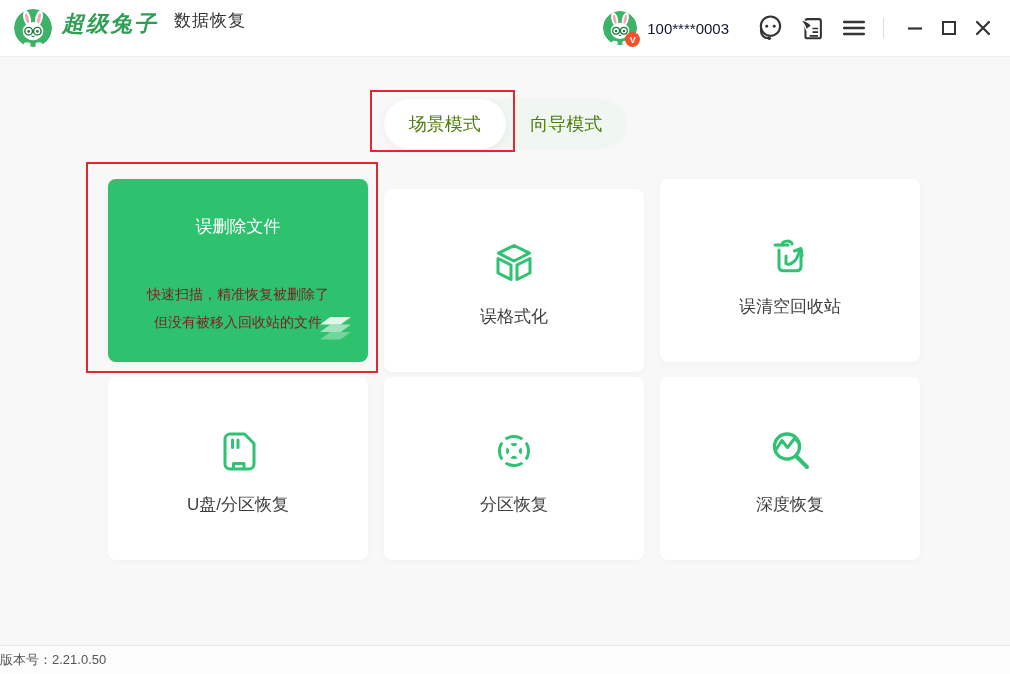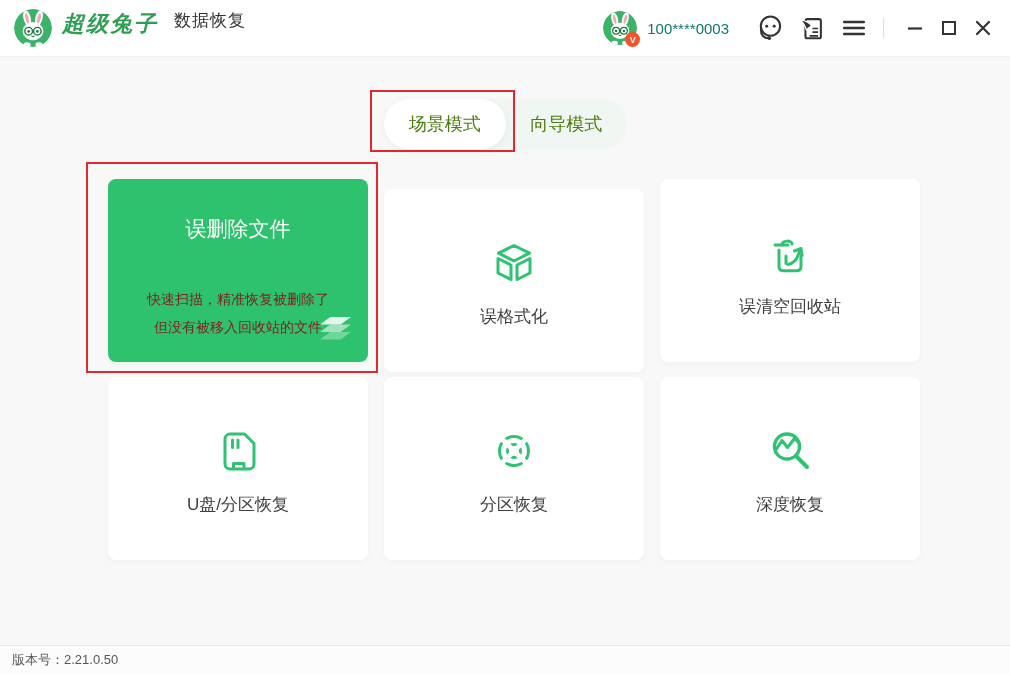--- a/index.html
+++ b/index.html
@@ -25,21 +25,21 @@
   .brand-product { font-size:17px; color:#333; margin-left:6px; letter-spacing:1px; }
 
   .titlebar-right { margin-left:auto; display:flex; align-items:center; }
   .avatar-wrap { position:relative; width:34px; height:34px; margin-right:10px; cursor:pointer; }
   .avatar-wrap .logo { width:34px; height:34px; }
   .v-badge {
     position:absolute; right:-3px; bottom:-2px; width:15px; height:15px;
     background:#f4512c; border-radius:50%; color:#fff; font-size:9px; font-weight:700;
     display:flex; align-items:center; justify-content:center;
   }
-  .account { font-size:15px; color:#0f766e; margin-right:26px; }
+  .account { font-size:15px; color:#0f172a; margin-right:26px; }
   .tb-icon { width:30px; height:30px; display:flex; align-items:center; justify-content:center;
              cursor:pointer; margin-right:12px; }
   .tb-sep { width:1px; height:20px; background:#ddd; margin:0 10px 0 2px; }
   .win-btn { width:26px; height:26px; display:flex; align-items:center; justify-content:center;
              cursor:pointer; margin-left:8px; }
 
   
   .main { position:absolute; left:0; top:57px; width:1010px; height:588px; background:#f7f8f7; }
 
   .tab-group {
@@ -59,42 +59,42 @@
     position:absolute; width:260px; height:183px; background:#ffffff;
     border-radius:8px; box-shadow:0 2px 6px rgba(0,0,0,0.03);
     display:flex; flex-direction:column; align-items:center; cursor:pointer;
   }
   .card .c-icon { margin-top:50px; height:48px; }
   .card .c-label { margin-top:18px; font-size:17px; color:#3f3f3f; }
 
   .card.featured {
     background:#2ec26e; color:#fff; align-items:stretch; text-align:center;
   }
-  .featured-title { margin-top:36px; font-size:21px; color:#fff; }
+  .featured-title { margin-top:36px; font-size:17px; color:#fff; }
   .featured-desc { margin-top:42px; font-size:14px; line-height:28px; color:#7f1d1d; }
   .layers-icon { position:absolute; right:14px; bottom:12px; }
 
   
   .pos-r1c1 { left:108px; top:122px; }
   .pos-r1c2 { left:384px; top:132px; }
   .pos-r1c3 { left:660px; top:122px;align-items:center; }
   .pos-r2c1 { left:108px; top:320px; }
   .pos-r2c2 { left:384px; top:320px; }
   .pos-r2c3 { left:660px; top:320px; }
 
   
   .annotation { position:absolute; border:2px solid #e0282e; pointer-events:none; }
   .anno-tab  { left:370px; top:90px;  width:145px; height:62px; }
   .anno-card { left:86px;  top:162px; width:292px; height:211px; }
 
   
   .statusbar {
     position:absolute; left:0; top:645px; width:1010px; height:29px;
     background:#fcfcfc; border-top:1px solid #e8e8e8;
-    display:flex; align-items:center; padding:0 12px;
+    display:flex; align-items:center; padding:0 0;
   }
   .version { font-size:13px; color:#555; }
 </style>
 </head>
 <body>
 
 <svg width="0" height="0" style="position:absolute">
   <defs>
     <g id="rabbit">
       <circle cx="24" cy="24" r="24" fill="#3db269"></circle>

